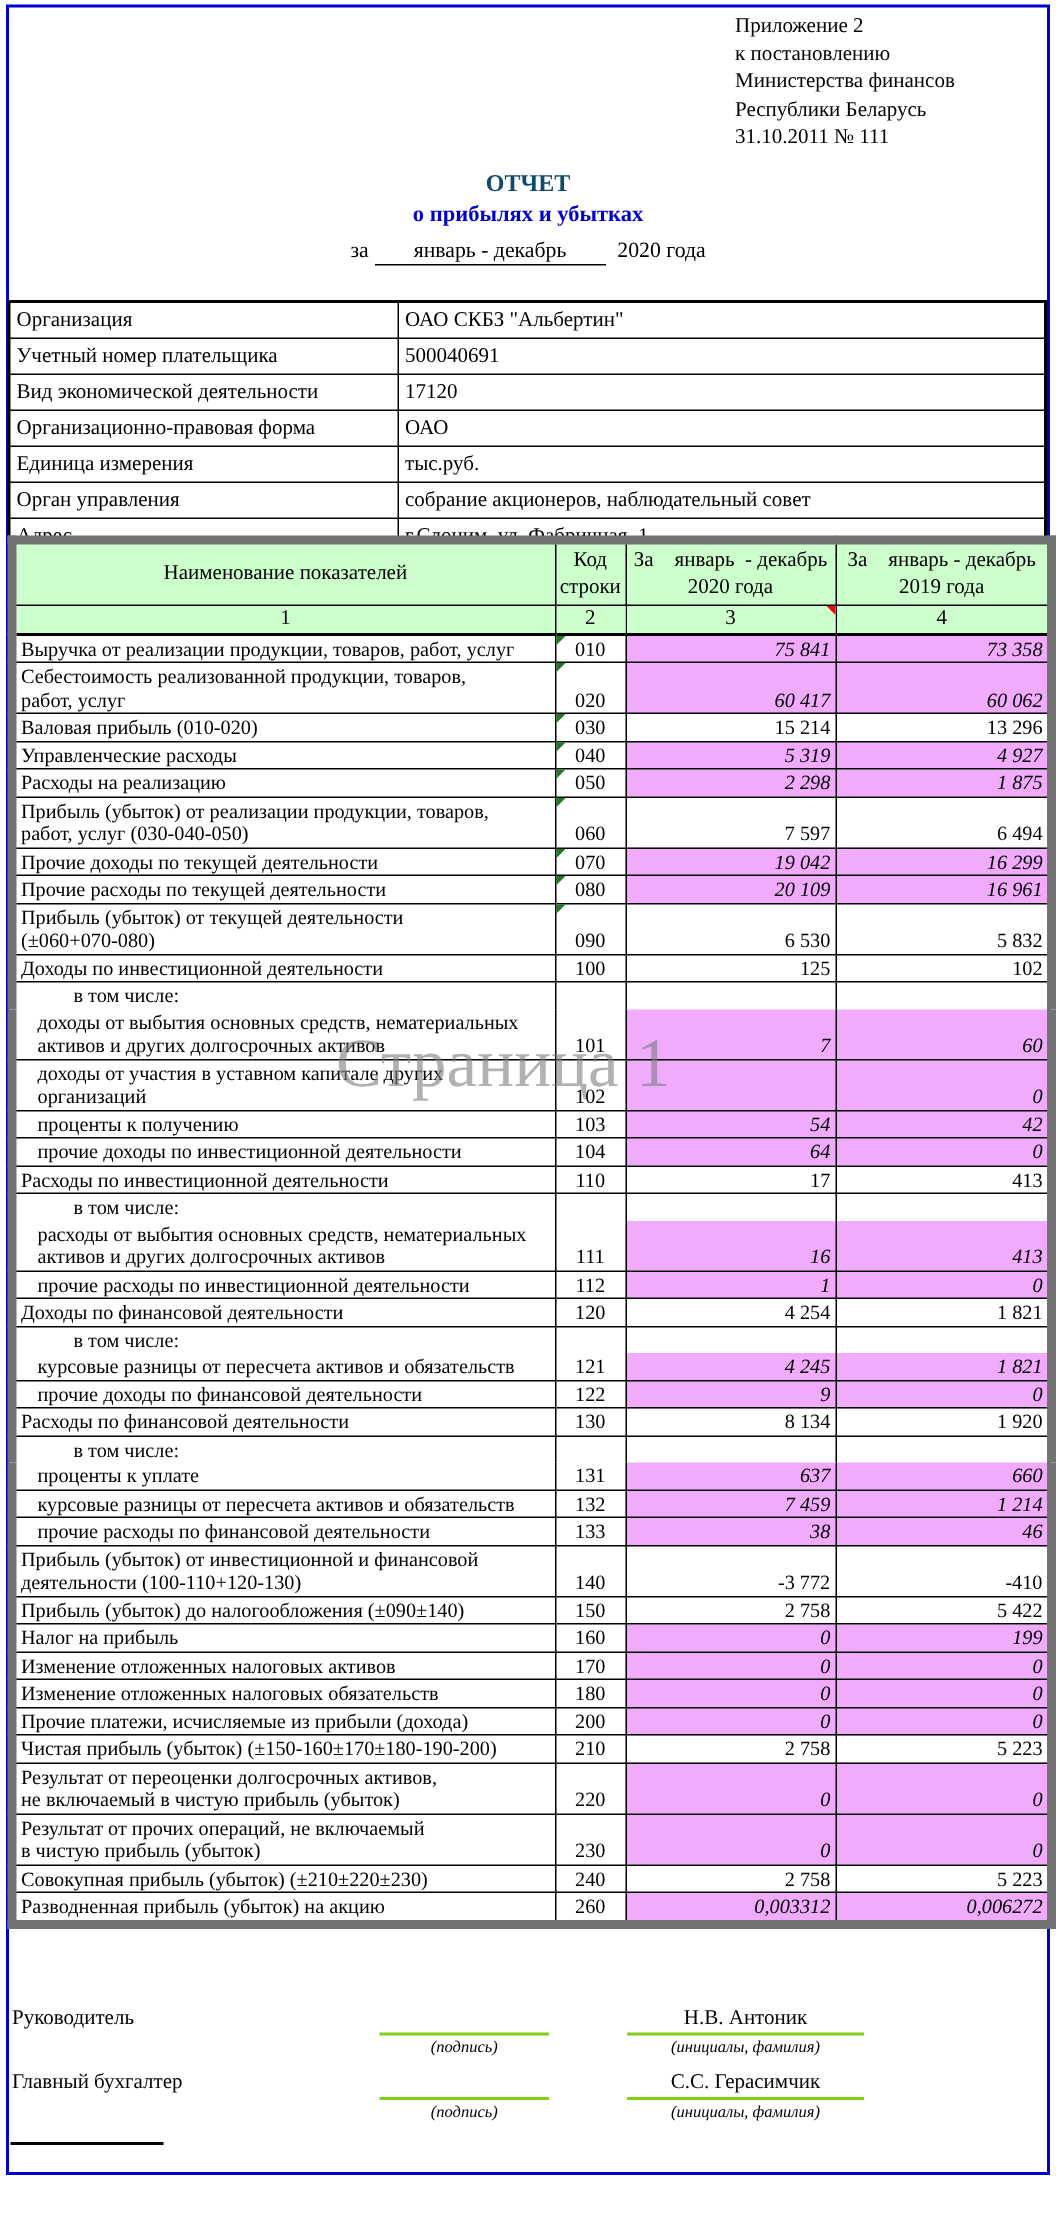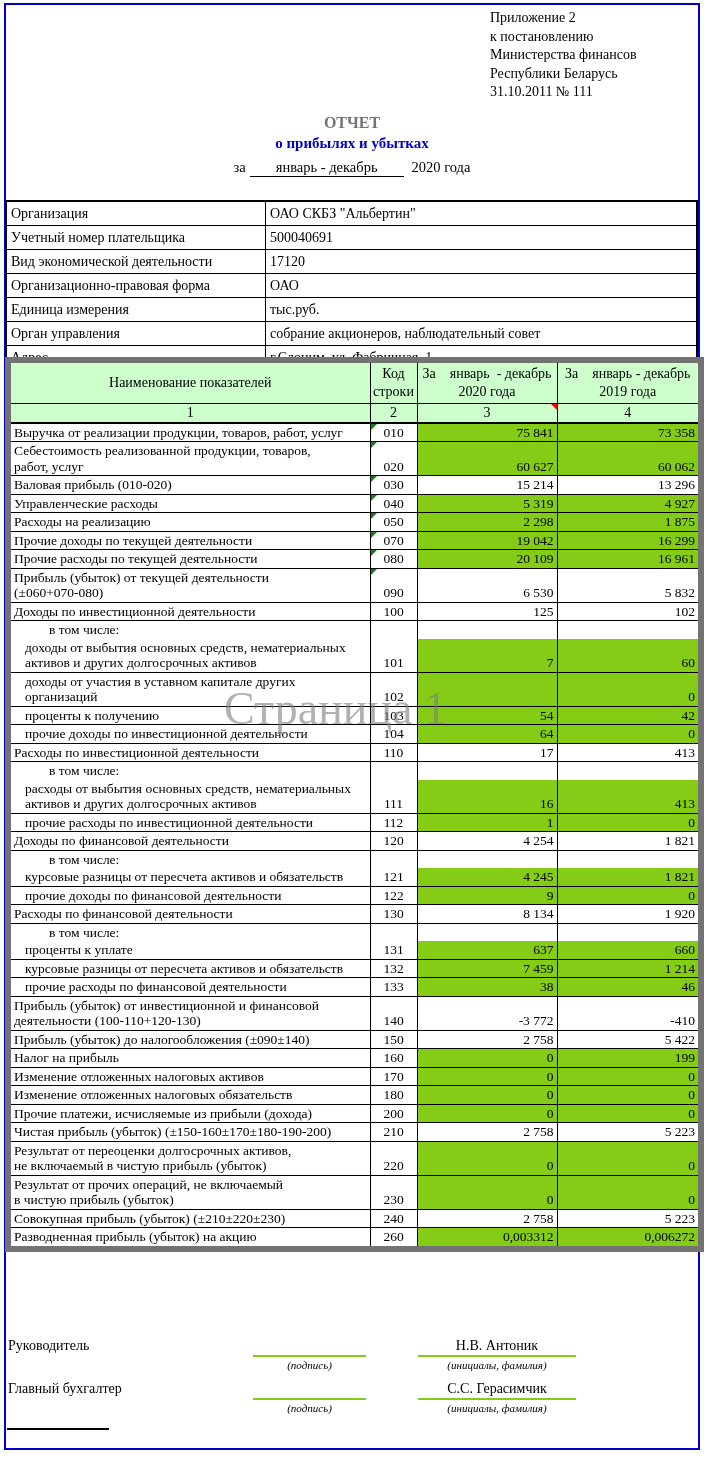--- a/index.html
+++ b/index.html
@@ -4,21 +4,21 @@
 <style>
   html,body{margin:0;padding:0;background:#fff;}
   .page{position:relative;width:704px;height:1478px;background:#fff;overflow:hidden;
         font-family:"Liberation Serif","DejaVu Serif",serif;color:#000;}
   .blue-frame{position:absolute;left:4px;top:3px;width:696px;height:1447px;
         border:2px solid #0000c8;box-sizing:border-box;pointer-events:none;}
   
   .appendix{position:absolute;left:490px;top:9px;font-size:14px;line-height:18.5px;}
   
   .title-block{position:absolute;left:0;top:112px;width:704px;text-align:center;}
-  .title-main{font-size:16px;font-weight:bold;color:#737373;line-height:21px;}
+  .title-main{font-size:16px;font-weight:bold;color:#0c4a6e;line-height:21px;}
   .title-sub{font-size:15px;font-weight:bold;color:#0000cc;line-height:21px;}
   .period-line{margin-top:5px;font-size:14.5px;display:flex;justify-content:center;align-items:baseline;}
   .period-underline{display:inline-block;border-bottom:1px solid #000;padding:0 26px;margin-left:4px;}
   .period-year{margin-left:8px;}
   
   .org-table{position:absolute;left:5px;top:200px;width:693px;border-collapse:collapse;
         border:2px solid #000;table-layout:fixed;}
   .org-table td{border:1px solid #000;height:23px;padding:0 4px;font-size:14px;vertical-align:middle;}
   .org-label{width:250px;}
   
@@ -31,21 +31,21 @@
         white-space:pre-line;vertical-align:middle;padding:2px 2px;line-height:18px;}
   tr.nums td{background:#ccffcc;text-align:center;font-size:14px;height:19px;
         border-bottom:2px solid #000;position:relative;vertical-align:middle;padding:0;}
   .main-table tbody td{font-size:13.5px;line-height:15.5px;vertical-align:bottom;
         padding:1px 3px 1px 3px;height:17px;}
   td.c-name{white-space:pre-line;padding-left:3px;}
   td.c-name.ind1{padding-left:14px;}
   td.c-name.ind2{padding-left:38px;}
   td.c-code{text-align:center;position:relative;}
   td.c-val{text-align:right;padding-right:4px;}
-  td.cyan{background:#84cc16;}
+  td.cyan{background:#f0abfc;font-style:italic;}
   tr.sub td{border-bottom:none;}
   tr.no-top td{border-top:none;}
   .tri-green{position:absolute;left:0;top:0;width:0;height:0;
         border-top:6px solid #1e7a1e;border-right:6px solid transparent;}
   .tri-red{position:absolute;right:0;top:0;width:0;height:0;
         border-top:6px solid #ff0000;border-left:6px solid transparent;}
   
   .watermark{position:absolute;left:224px;top:682px;font-family:Liberation Serif, serif;
         font-size:46px;color:rgba(125,125,125,0.6);pointer-events:none;z-index:5;white-space:nowrap;}
   
@@ -149,40 +149,47 @@
         <tr>
       <td class="c-name">Выручка от реализации продукции, товаров, работ, услуг</td>
       <td class="c-code">010<span class="tri-green"></span></td>
       <td class="c-val cyan">75 841</td>
       <td class="c-val cyan">73 358</td>
     </tr>
         <tr>
       <td class="c-name">Себестоимость реализованной продукции, товаров,
 работ, услуг</td>
       <td class="c-code">020<span class="tri-green"></span></td>
-      <td class="c-val cyan">60 627</td>
+      <td class="c-val cyan">60 417</td>
       <td class="c-val cyan">60 062</td>
     </tr>
         <tr>
       <td class="c-name">Валовая прибыль (010-020)</td>
       <td class="c-code">030<span class="tri-green"></span></td>
       <td class="c-val">15 214</td>
       <td class="c-val">13 296</td>
     </tr>
         <tr>
       <td class="c-name">Управленческие расходы</td>
       <td class="c-code">040<span class="tri-green"></span></td>
       <td class="c-val cyan">5 319</td>
       <td class="c-val cyan">4 927</td>
     </tr>
         <tr>
       <td class="c-name">Расходы на реализацию</td>
       <td class="c-code">050<span class="tri-green"></span></td>
       <td class="c-val cyan">2 298</td>
       <td class="c-val cyan">1 875</td>
+    </tr>
+        <tr>
+      <td class="c-name">Прибыль (убыток) от реализации продукции, товаров,
+работ, услуг (030-040-050)</td>
+      <td class="c-code">060<span class="tri-green"></span></td>
+      <td class="c-val">7 597</td>
+      <td class="c-val">6 494</td>
     </tr>
         <tr>
       <td class="c-name">Прочие доходы по текущей деятельности</td>
       <td class="c-code">070<span class="tri-green"></span></td>
       <td class="c-val cyan">19 042</td>
       <td class="c-val cyan">16 299</td>
     </tr>
         <tr>
       <td class="c-name">Прочие расходы по текущей деятельности</td>
       <td class="c-code">080<span class="tri-green"></span></td>

